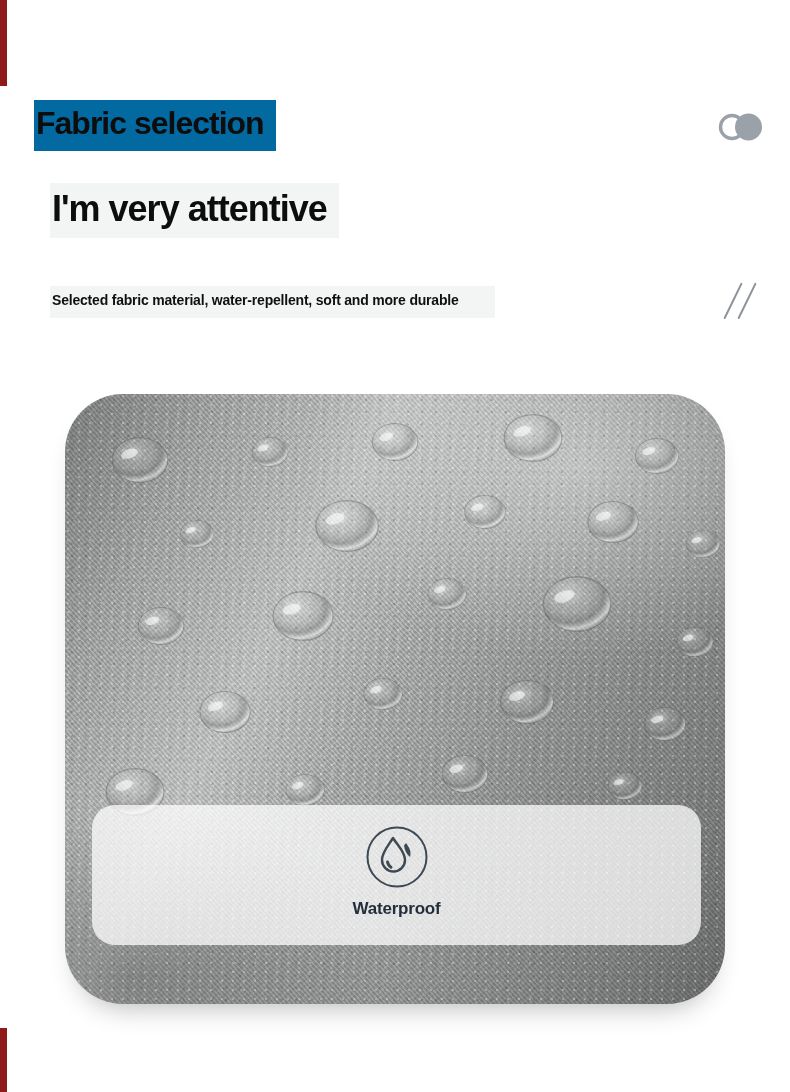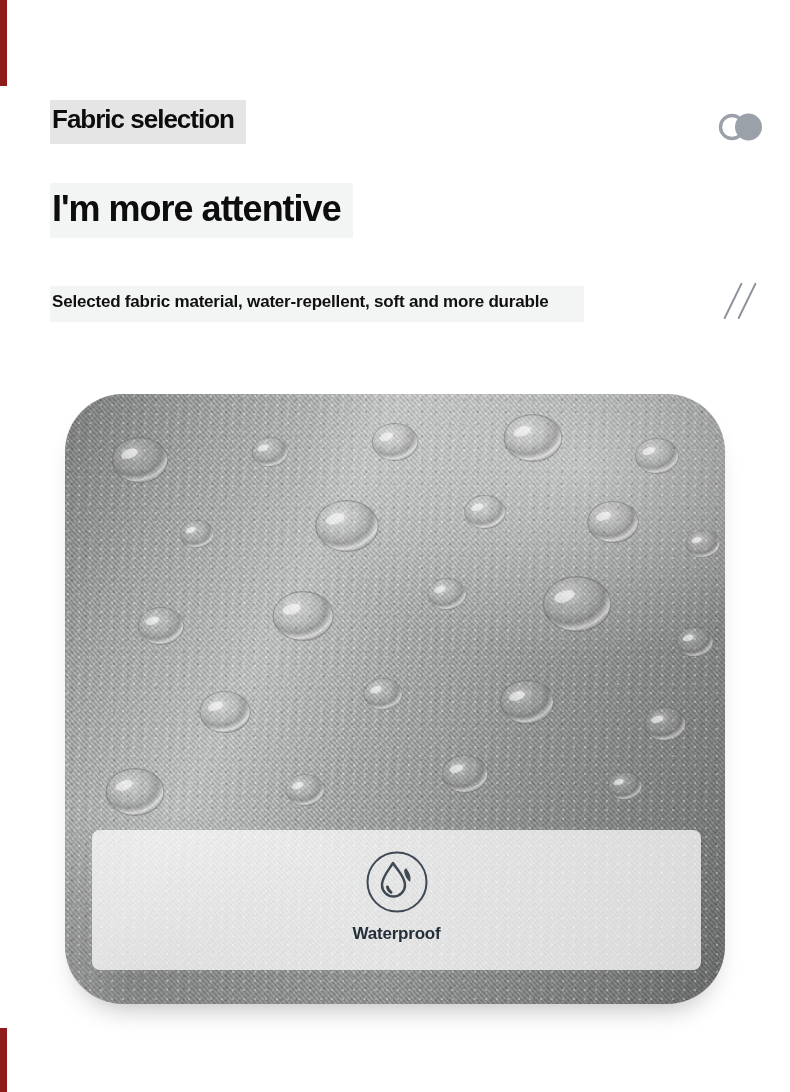--- a/index.html
+++ b/index.html
@@ -5,27 +5,27 @@
   html,body{margin:0;padding:0;background:#ffffff;}
   .page{position:relative;width:790px;height:1092px;margin:0 auto;background:#ffffff;
         font-family:"Liberation Sans",sans-serif;overflow:hidden;}
 
   
   .edge-bar{position:absolute;left:0;width:7px;background:#8e1a1a;}
   .edge-bar.top{top:0;height:86px;}
   .edge-bar.bottom{top:1028px;height:64px;}
 
   
-  .h-title{position:absolute;left:50px;top:100px;font-size:26px;font-weight:bold;
-           letter-spacing:-1px;color:#0d0d0d;background:#e5e5e5;line-height:1.15;
+  .h-title{position:absolute;left:34px;top:100px;font-size:32px;font-weight:bold;
+           letter-spacing:-1px;color:#0d0d0d;background:#0369a1;line-height:1.15;
            padding:5px 12px 9px 2px;white-space:nowrap;}
   .h-sub{position:absolute;left:50px;top:183px;font-size:36px;font-weight:bold;
          letter-spacing:-1px;color:#0d0d0d;background:#f3f4f4;line-height:1.15;
          padding:5px 12px 9px 2px;white-space:nowrap;}
-  .tagline{position:absolute;left:50px;top:286px;font-size:17px;font-weight:bold;
+  .tagline{position:absolute;left:50px;top:286px;font-size:14px;font-weight:bold;
            letter-spacing:-.2px;color:#101010;background:#f3f4f4;
            padding:6px 36px 10px 2px;white-space:nowrap;}
 
   
   .toggle{position:absolute;left:718px;top:109px;width:48px;height:36px;}
 
   
   .slashes{position:absolute;left:724px;top:281px;width:38px;height:42px;}
   .slashes i{position:absolute;top:0;width:2.4px;height:40px;background:#8d939b;
              transform:rotate(26deg);border-radius:2px;}
@@ -46,37 +46,37 @@
             repeating-linear-gradient(-40deg, rgba(255,255,255,.08) 0 2.2px, rgba(90,90,90,.10) 2.2px 5px),
             #a7a9a9;}
   .fabric .speckle{position:absolute;inset:0;border-radius:inherit;
           background-image:
             radial-gradient(circle at 3px 2px, rgba(255,255,255,.30) 1.1px, transparent 1.6px),
             radial-gradient(circle at 7px 6px, rgba(25,25,25,.16) 1px, transparent 1.5px);
           background-size:11px 9px,14px 12px;}
   .droplets{position:absolute;inset:0;width:100%;height:100%;}
 
   
-  .overlay{position:absolute;left:27px;top:436px;width:609px;height:140px;
-           border-radius:8px;background:rgba(255,255,255,.74);display:flex;gap:12px;}
+  .overlay{position:absolute;left:27px;top:411px;width:609px;height:140px;
+           border-radius:23px;background:rgba(255,255,255,.74);display:flex;gap:12px;}
   .feature{flex:1;display:flex;flex-direction:column;align-items:center;padding-top:18px;}
   .feature .ic{width:68px;height:68px;}
   .feature .lbl{margin-top:8px;font-size:17px;font-weight:bold;letter-spacing:-.2px;
                 color:#232e3b;white-space:nowrap;}
 </style>
 </head>
 <body>
 
 <div class="page">
 
   <div class="edge-bar top"></div>
   <div class="edge-bar bottom"></div>
 
   <div class="h-title">Fabric selection</div>
-  <div class="h-sub">I'm more attentive</div>
+  <div class="h-sub">I'm very attentive</div>
   <div class="tagline">Selected fabric material, water-repellent, soft and more durable</div>
 
   <svg class="toggle" viewBox="0 0 48 36">
     <circle cx="14" cy="18" r="11.5" fill="#ffffff" stroke="#9aa1a8" stroke-width="3.4"></circle>
     <circle cx="30.5" cy="18" r="13.5" fill="#9aa1a8"></circle>
   </svg>
 
   <div class="slashes">
       <i></i>
       <i></i>

